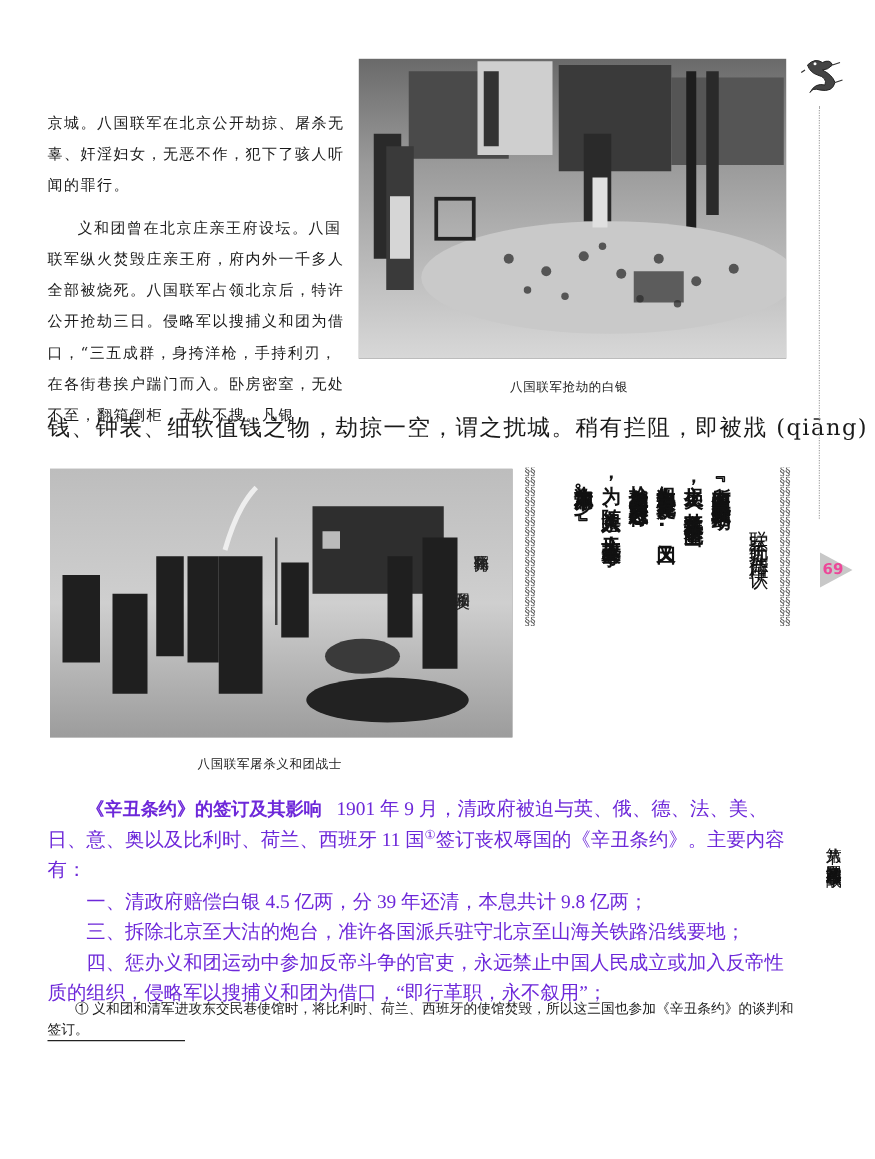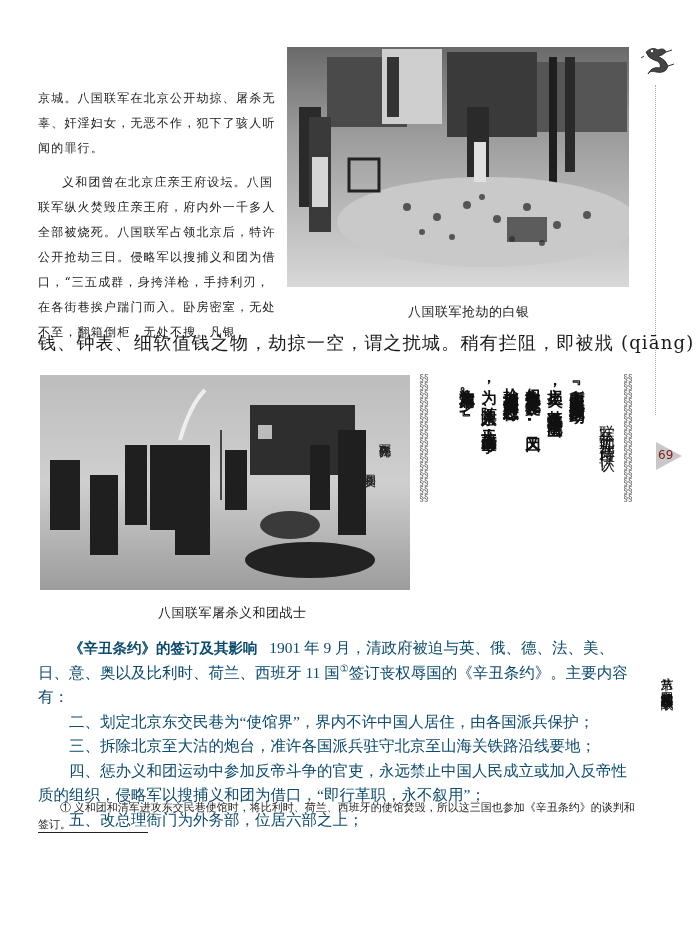--- a/index.html
+++ b/index.html
@@ -12,42 +12,42 @@
   .left-col { left: 38px; top: 42px; width: 244px; font-size: 12px; line-height: 25px; letter-spacing: 1.2px; margin-top: 44px; }
   .left-col p { margin: 0; }
   .left-col .para2 { margin-top: 9px; text-indent: 2em; }
   .full-line { left: 38px; top: 330px; width: 560px; font-size: 18px; line-height: 25px; letter-spacing: 1.2px; white-space: nowrap; text-align: center; }
 
   
   .photo { background: #8a8a8a; overflow: hidden; }
   .photo svg { display: block; }
   .photo1 { left: 287px; top: 47px; width: 342px; height: 240px; }
   .photo2 { left: 40px; top: 375px; width: 370px; height: 215px; }
-  .caption { font-family: "DejaVu Serif", serif; font-size: 13px; color: #222; letter-spacing: 0.5px; text-align: right; }
+  .caption { font-family: "DejaVu Serif", serif; font-size: 10px; color: #222; letter-spacing: 0.5px; text-align: right; }
   .caption1 { left: 408px; top: 303px; }
   .caption2 { left: 158px; top: 604px; }
 
   
   .quote-box { left: 414px; top: 374px; width: 220px; height: 238px; }
   .border-deco { position: absolute; top: 0; width: 12px; height: 238px; font-size: 9px; line-height: 8px; color: #555; text-align: center; overflow: hidden; word-break: break-all; }
   .border-left { left: 4px; }
   .border-right { right: 0px; }
   .vert-cols { position: absolute; left: 24px; top: 2px; width: 180px; height: 230px; writing-mode: vertical-rl; font-family: "DejaVu Sans", "Liberation Sans", sans-serif; font-weight: bold; font-size: 15.5px; line-height: 22px; letter-spacing: 1.5px; color: #111; }
   .vert-cols .col-speaker { padding-top: 36px; font-weight: normal; font-family: "DejaVu Serif", serif; letter-spacing: 4px; margin-left: 8px; }
 
   
   .dragon { left: 640px; top: 44px; width: 36px; height: 36px; }
   .dotted-vline { left: 655px; top: 85px; width: 0; height: 330px; border-left: 1px dotted #aaa; }
   .page-num-tab { left: 656px; top: 442px; width: 0; height: 0; border-top: 14px solid transparent; border-bottom: 14px solid transparent; border-left: 26px solid #c8c8c8; }
-  .page-num { left: 658px; top: 448px; font-family: "DejaVu Sans", "Liberation Sans", sans-serif; font-weight: normal; font-size: 12px; color: #7f1d1d; }
+  .page-num { left: 658px; top: 448px; font-family: "DejaVu Sans", "Liberation Sans", sans-serif; font-weight: bold; font-size: 12px; color: #ec4899; }
   .chapter-vert { left: 658px; top: 668px; writing-mode: vertical-rl; font-family: "DejaVu Sans", "Liberation Sans", sans-serif; font-size: 12.5px; letter-spacing: 0.5px; color: #111; }
   .chapter-vert .gap { display: inline-block; height: 12px; }
 
   
-  .main-text { left: 38px; top: 636px; width: 600px; font-family: "Liberation Serif", "DejaVu Serif", serif; font-size: 15.5px; line-height: 24.5px; color: #0c4a6e; }
+  .main-text { left: 38px; top: 636px; width: 600px; font-family: "Liberation Serif", "DejaVu Serif", serif; font-size: 15.5px; line-height: 24.5px; color: #6d28d9; }
   .main-text p { margin: 0; }
   .main-text .indent { text-indent: 2em; }
   .heading-bold { font-family: "DejaVu Sans", "Liberation Sans", sans-serif; font-weight: bold; font-size: 14.5px; }
   sup.fn { font-size: 10px; vertical-align: super; line-height: 0; }
 
   .fn-rule { left: 38px; top: 832px; width: 110px; border-top: 1px solid #222; }
   .footnote { left: 38px; top: 799px; width: 600px; font-family: "Liberation Serif", "DejaVu Serif", serif; font-size: 11px; line-height: 17px; color: #1a1a1a; }
   .footnote .indent { text-indent: 2em; }
 </style>
 </head>
@@ -159,22 +159,21 @@
 <div class="abs page-num-tab"></div>
 <div class="abs page-num">69</div>
 <div class="abs chapter-vert">
   <span>第八节</span><span class="gap"></span><span>义和团运动和八国联军侵华战争</span>
 </div>
 
 <div class="abs main-text">
   <p class="indent">
     <span class="heading-bold">《辛丑条约》的签订及其影响</span>&nbsp;&nbsp;&nbsp;<span>1901 年 9 月，清政府被迫与英、俄、德、法、美、日、意、奥以及比利时、荷兰、西班牙 11 国</span><sup class="fn">①</sup><span>签订丧权辱国的《辛丑条约》。主要内容有：</span>
   </p>
-  <p class="indent">二、划定北京东交民巷为“使馆界”，界内不许中国人居住，由各国派兵保护；</p>
+  <p class="indent">一、清政府赔偿白银 4.5 亿两，分 39 年还清，本息共计 9.8 亿两；</p>
   <p class="indent">三、拆除北京至大沽的炮台，准许各国派兵驻守北京至山海关铁路沿线要地；</p>
   <p class="indent">四、惩办义和团运动中参加反帝斗争的官吏，永远禁止中国人民成立或加入反帝性质的组织，侵略军以搜捕义和团为借口，“即行革职，永不叙用”；</p>
-  <p class="indent">五、改总理衙门为外务部，位居六部之上；</p>
 </div>
 
 <div class="abs fn-rule"></div>
 <div class="abs footnote">
   <p class="indent"><span>①</span> <span>义和团和清军进攻东交民巷使馆时，将比利时、荷兰、西班牙的使馆焚毁，所以这三国也参加《辛丑条约》的谈判和签订。</span></p>
 </div>
 
 </body></html>

